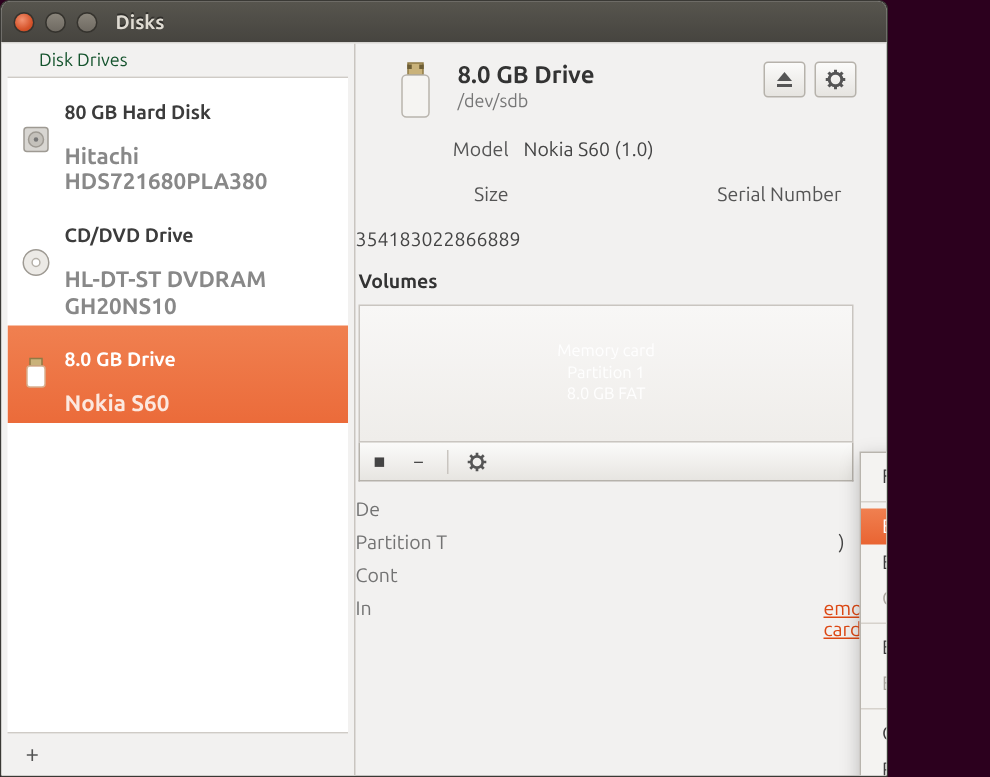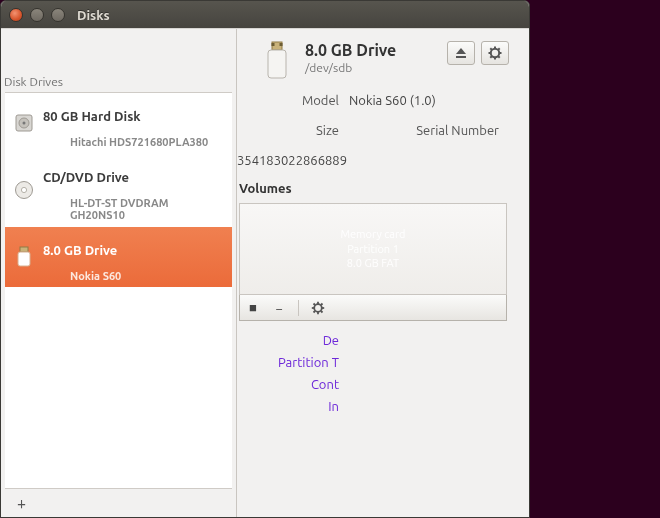--- a/index.html
+++ b/index.html
@@ -7,21 +7,21 @@
   body {
     font-family: Ubuntu, "Segoe UI", Cantarell, sans-serif;
     font-size: 13px;
     color: #3c3c3c;
     background: #2c001e;
     width: 660px;
     height: 518px;
     overflow: hidden;
   }
   .window {
-    width: 530px;
+    width: 592px;
     height: 518px;
     background: #f2f1f0;
     border: 1px solid #3a3935;
     border-radius: 6px 6px 1px 1px;
     display: flex;
     flex-direction: column;
     box-shadow: inset 0 1px 0 #5b5953;
   }
   
   .titlebar {
@@ -55,22 +55,22 @@
   }
   
   .sidebar {
     width: 236px;
     display: flex;
     flex-direction: column;
     border-right: 1px solid #c9c5c0;
     background: #f2f1f0;
   }
   .sidebar-head {
-    padding: 5px 3px 4px;
-    font-size: 12px; color: #737373; margin-top: 41px;
+    padding: 5px 25px 4px;
+    font-size: 12px; color: #14532d;
   }
   .drive-list {
     flex: 1;
     background: #fff;
     border-top: 1px solid #cfcbc6;
     border-bottom: 1px solid #cfcbc6;
     margin: 0 4px;
     overflow: auto;
   }
   .drive-item {
@@ -79,21 +79,21 @@
     gap: 8px;
   }
   .drive-item.selected {
     background: linear-gradient(to bottom, #f08050, #eb6b3a);
     color: #fff;
   }
   .drive-item.selected .sub { color: #fce8df; }
   .di-icon { width: 22px; height: 22px; display: flex; align-items:center; justify-content:center;}
   .di-text { line-height: 1.15; font-weight: bold; }
   .di-text .main { font-size: 13px; }
-  .di-text .sub  { font-size: 11px; color: #888; margin-left: 27px; }
+  .di-text .sub  { font-size: 15px; color: #888; }
   .sidebar-foot {
     height: 28px; display: flex; align-items: center;
     padding: 0 10px; font-size: 16px; color: #555;
   }
   .sidebar-foot .plus { padding: 2px 6px; }
   
   .main {
     flex: 1;
     padding: 12px 20px 12px 0;
     position: relative;
@@ -151,21 +151,21 @@
   .tb-sym { display:inline-flex; align-items:center; justify-content:center; width:14px; }
   .tb-sep { width:1px; height:16px; background:#c9c5c0; }
   .details {
     margin-top: 12px;
     display: grid;
     grid-template-columns: 112px 1fr;
     row-gap: 8px;
     font-size: 13px;
     color: #444;
   }
-  .details .lbl { text-align: right; color: #6d28d9; padding-right: 10px;}
+  .details .lbl { color: #737373; padding-right: 10px;}
   .link { color: #dd4814; text-decoration: underline; }
   
   .menu {
     position: absolute;
     left: 336px; top: 272px;
     width: 190px;
     background: #f4f3f1;
     border: 1px solid #b8b4ad;
     box-shadow: 0 4px 12px rgba(0,0,0,.25);
     padding: 4px 0;

